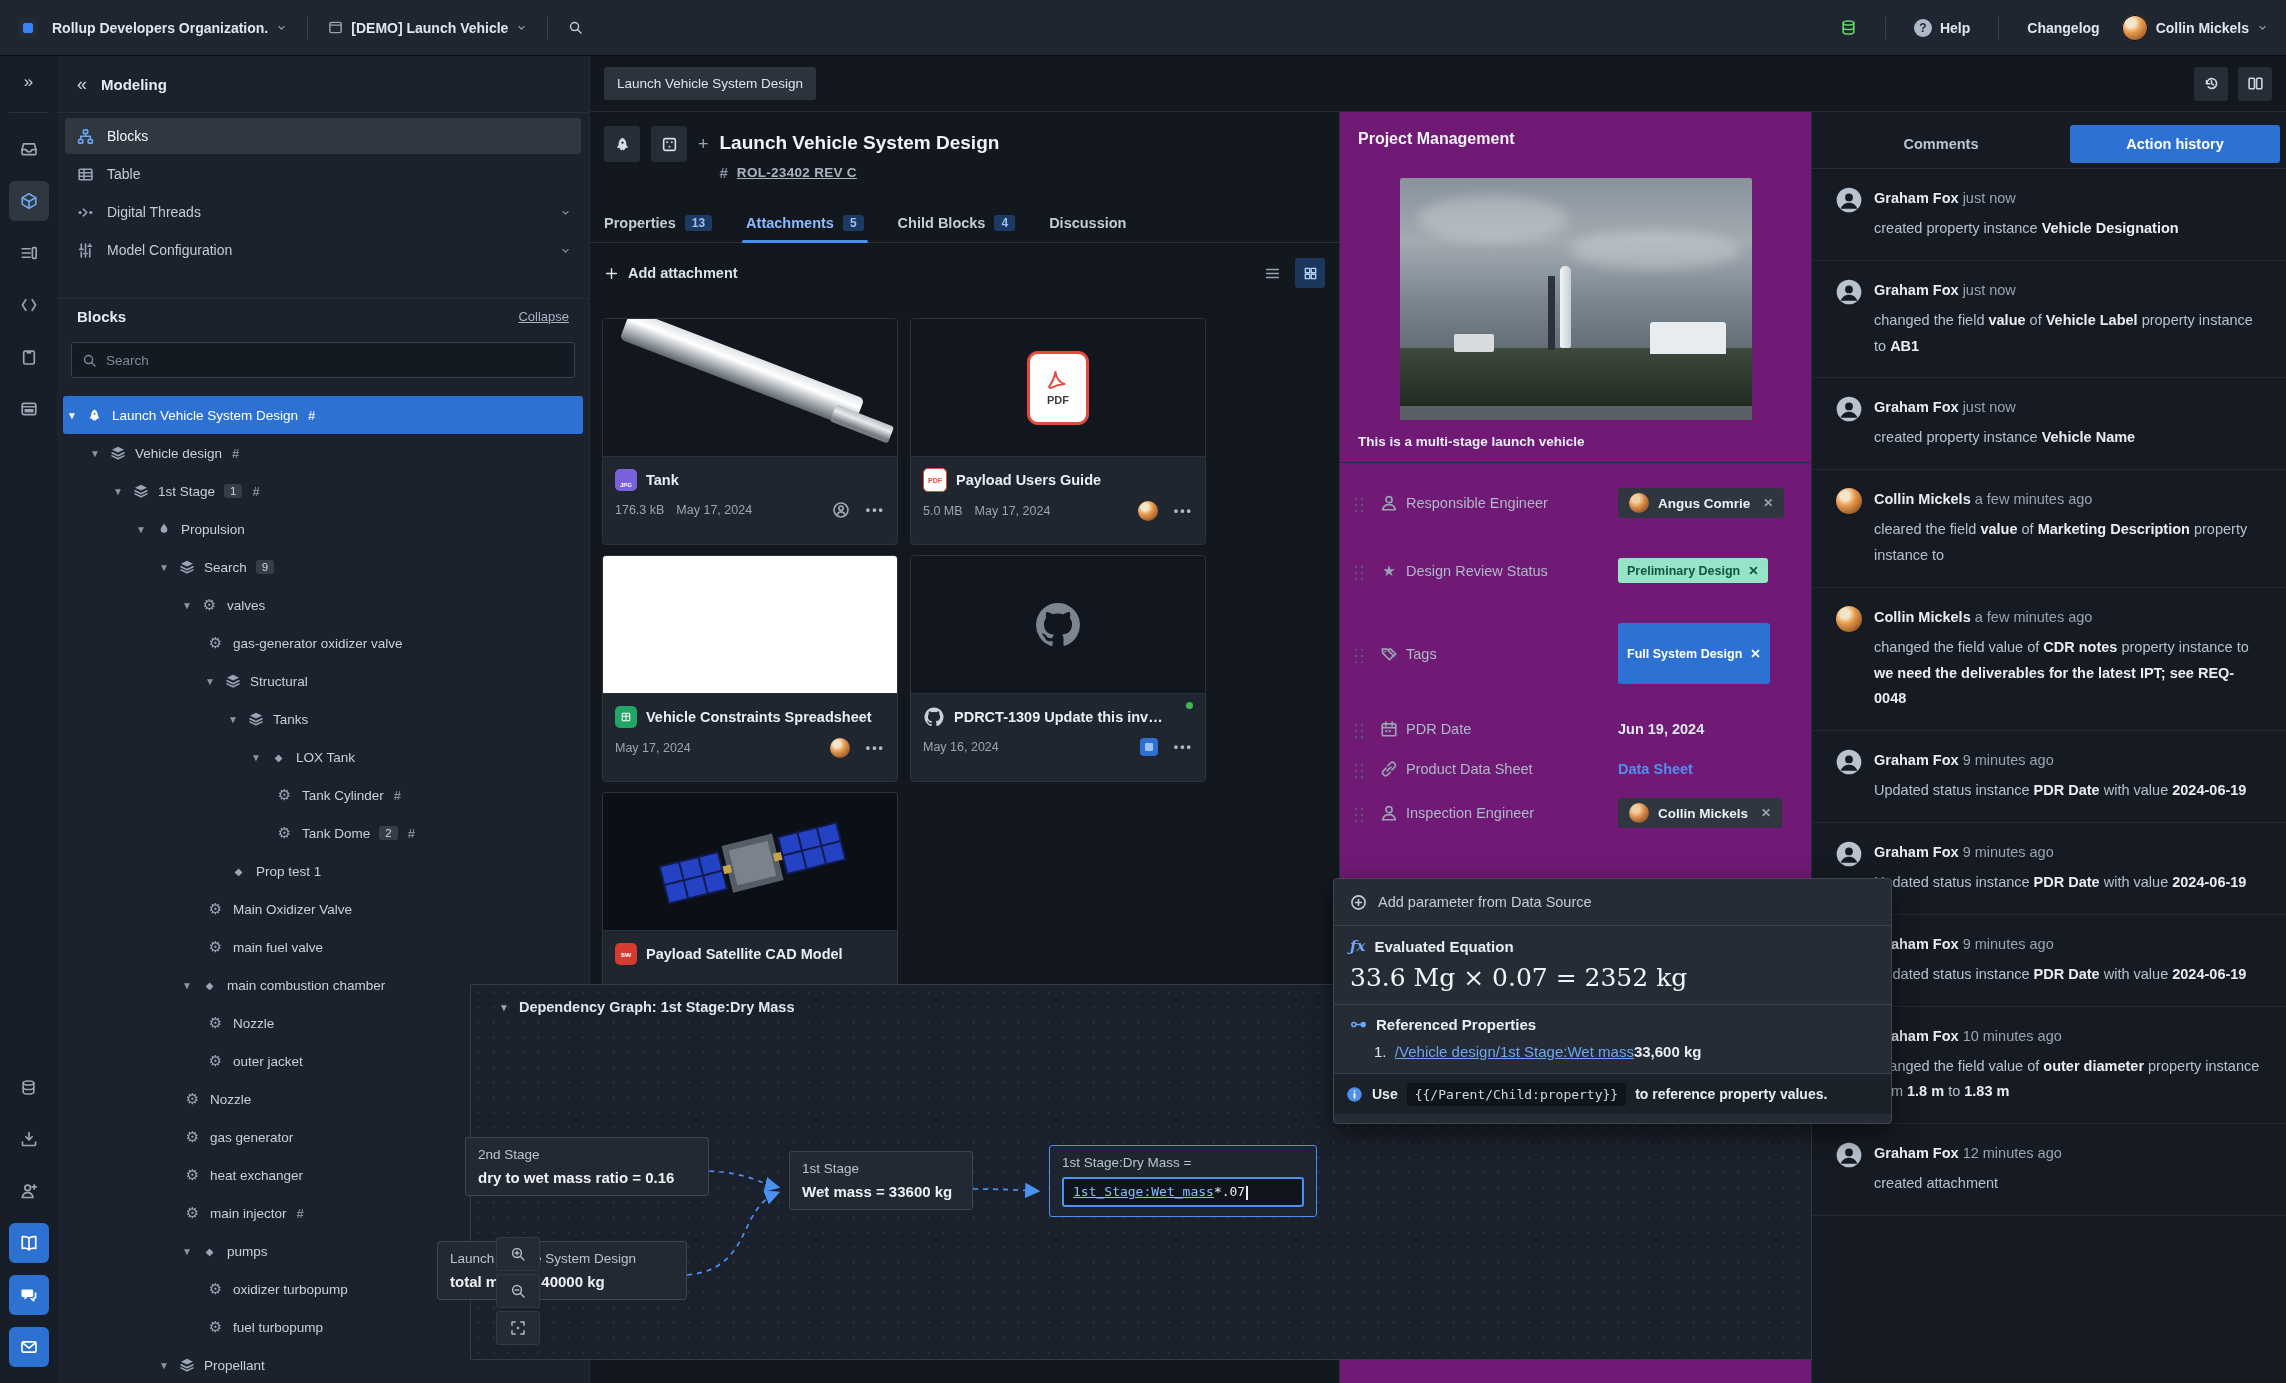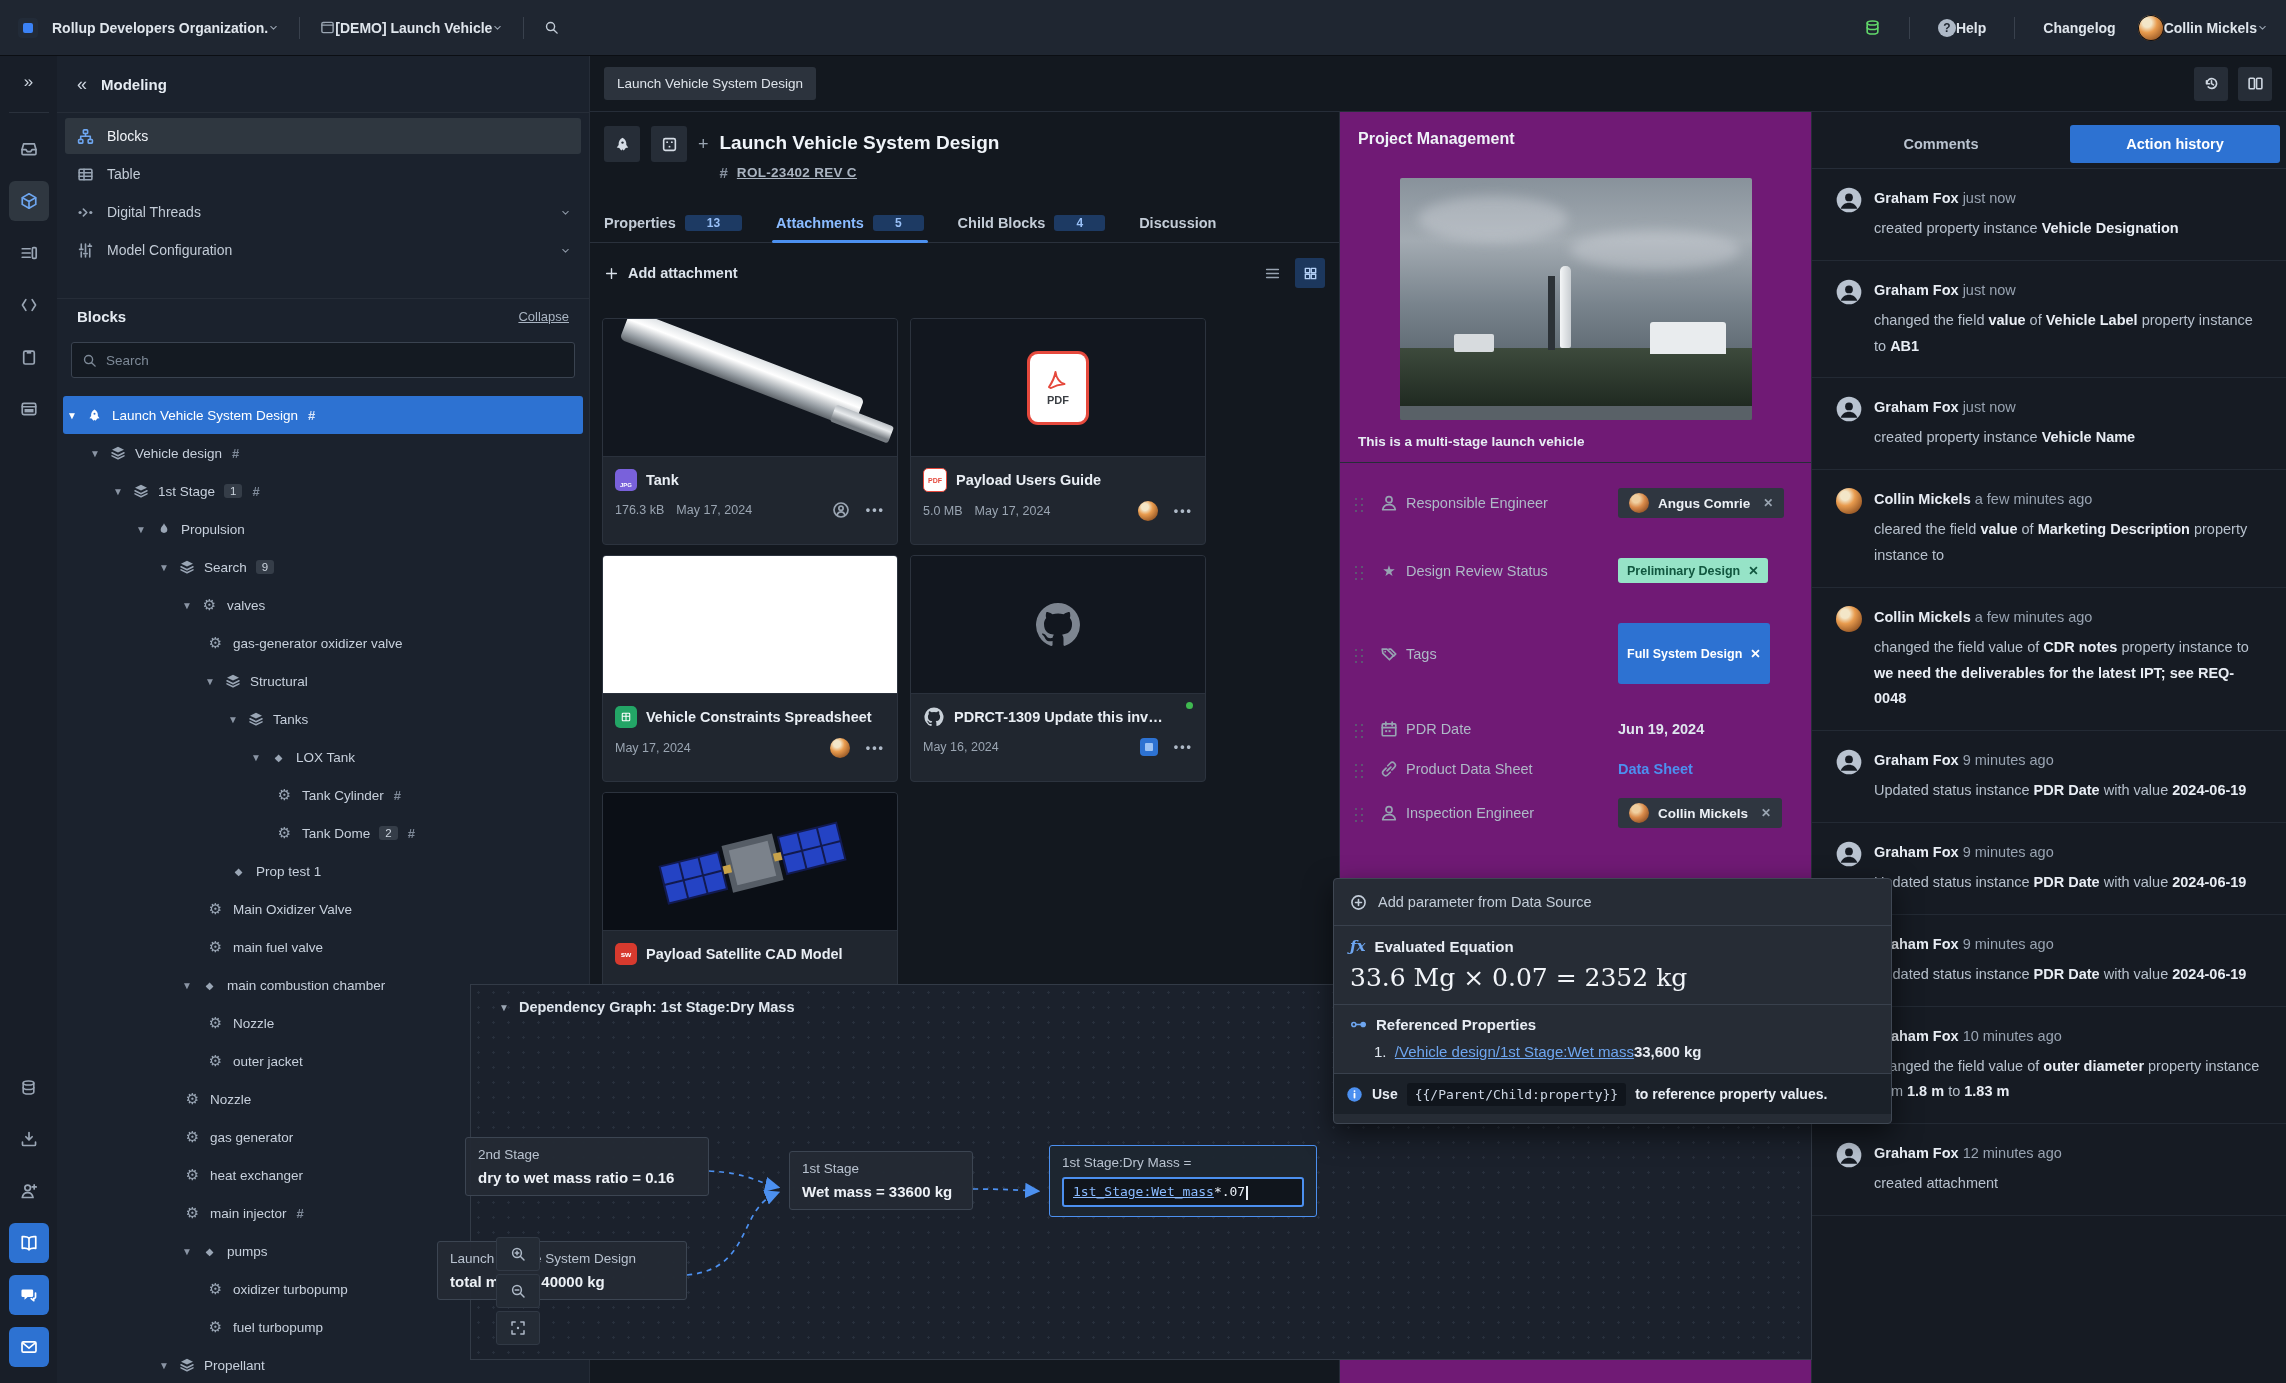--- a/index.html
+++ b/index.html
@@ -7,21 +7,21 @@
          font-family:"Liberation Sans",sans-serif;-webkit-font-smoothing:antialiased;color:#c4cdd8;}
   .abs{position:absolute;}
   svg{display:block;}
   .ic{display:inline-flex;align-items:center;justify-content:center;}
 
   
   .topbar{left:0;top:0;width:2286px;height:56px;background:#1f2631;border-bottom:1px solid #0b0e13;
           display:flex;align-items:center;padding:0 18px;box-sizing:border-box;gap:14px;}
   .logo{width:20px;height:20px;border-radius:4px;background:#222b38;display:flex;align-items:center;justify-content:center;}
   .logo i{width:10px;height:10px;background:#3b82f6;border-radius:2px;display:block;}
-  .tb-item{display:flex;align-items:center;font-size:14px;color:#dfe5ec;font-weight:600;}
+  .tb-item{display:flex;align-items:center;gap:8px;font-size:14px;color:#dfe5ec;font-weight:600;}
   .tb-sep{width:1px;height:22px;background:#39414d;margin:0 6px;}
   .tb-right{margin-left:auto;display:flex;align-items:center;gap:22px;}
   .greenic{color:#62d96b;}
   .helpq{width:18px;height:18px;border-radius:50%;background:#aeb9c7;color:#1f2631;font-size:12px;font-weight:700;
          display:flex;align-items:center;justify-content:center;}
   .avatar{width:26px;height:26px;border-radius:50%;background:radial-gradient(circle at 35% 30%,#f3e6c8 0 18%,#e89b4e 40%,#8a4d1f 85%);box-shadow:inset 0 0 0 1px #0b0e13;}
   .chev{color:#9aa5b2;}
 
   
   .rail{left:0;top:56px;width:57px;height:1327px;background:#181e28;border-right:1px solid #262d38;}
@@ -77,21 +77,21 @@
   .main{left:590px;top:112px;width:750px;height:1271px;background:#13181f;border-right:1px solid #262d38;box-sizing:border-box;}
   .hrow{position:absolute;left:14px;top:14px;display:flex;gap:11px;align-items:flex-start;}
   .hbtn{width:36px;height:36px;background:#262d37;border-radius:3px;display:flex;align-items:center;justify-content:center;color:#d6dde6;}
   .hplus{color:#9aa5b2;font-size:18px;margin-top:8px;}
   .htitle{font-size:19px;font-weight:700;color:#f0f4f9;line-height:30px;margin-top:2px;}
   .hid{margin-top:6px;display:flex;gap:9px;align-items:center;font-size:13.5px;}
   .hid .hh{color:#8892a0;font-weight:700;font-size:15px;}
   .hid a{color:#aab4c1;font-weight:600;letter-spacing:.3px;text-decoration:underline;}
   .tabs{position:absolute;left:0;right:0;top:92px;height:38px;border-bottom:1px solid #2a313c;display:flex;gap:34px;padding-left:14px;}
   .tab{position:relative;display:flex;align-items:center;gap:9px;font-size:14.5px;font-weight:600;color:#c3ccd7;}
-  .tab .tcount{background:#1d3a63;color:#99c0f7;font-size:12px;font-weight:600;border-radius:3px;padding:1px 22px;}
+  .tab .tcount{background:#1d3a63;color:#99c0f7;font-size:12px;font-weight:600;border-radius:3px;padding:1px 7px;}
   .tab.active{color:#8abbff;}
   .tab.active::after{content:"";position:absolute;left:-4px;right:-4px;bottom:-1px;height:3px;background:#4c90f0;border-radius:2px;}
   .tbar{position:absolute;left:14px;right:14px;top:146px;display:flex;align-items:center;}
   .addbtn{display:flex;align-items:center;gap:9px;font-size:14.5px;font-weight:600;color:#dbe2ea;}
   .filter{margin-left:18px;width:462px;height:36px;background:#10151c;border:1px solid #39424e;border-radius:3px;
           display:flex;align-items:center;gap:9px;padding:0 10px;box-sizing:border-box;color:#7f8a98;font-size:13.5px;}
   .views{margin-left:auto;display:flex;gap:8px;align-items:center;}
   .vbtn{width:30px;height:30px;border-radius:3px;display:flex;align-items:center;justify-content:center;color:#98a3b1;}
   .vbtn.on{background:rgba(45,114,210,.35);color:#b4d0f7;}
 

